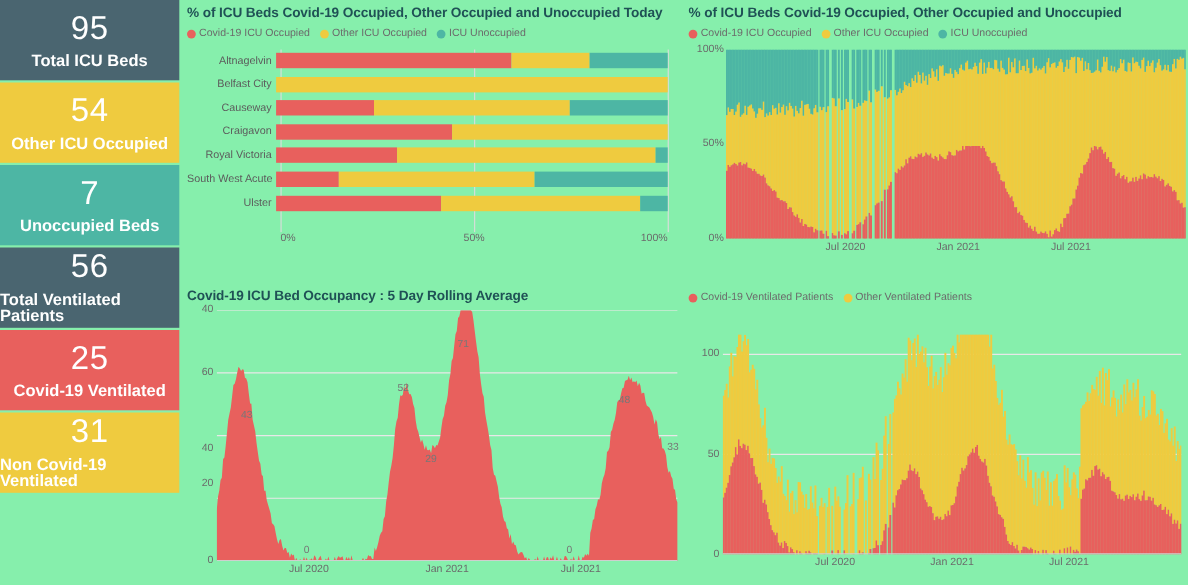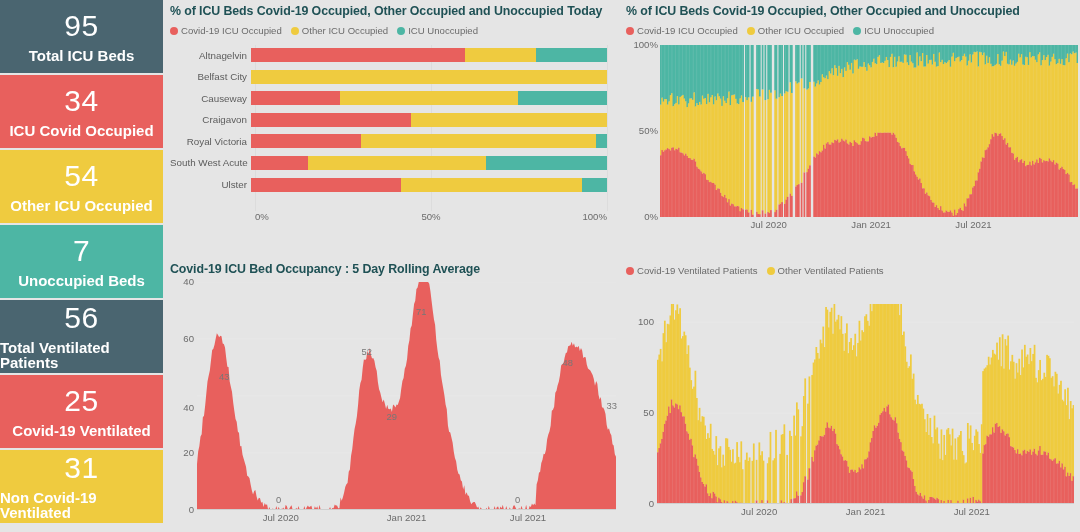--- a/index.html
+++ b/index.html
@@ -5,21 +5,21 @@
   * { box-sizing: border-box; margin: 0; padding: 0; }
   html, body {
     width: 1080px; height: 532px;
     overflow: hidden;
     background: #ffffff;
     font-family: "Liberation Sans", sans-serif;
   }
   #dashboard {
     position: relative;
     width: 1080px; height: 532px;
-    background: #e5e5e5;
+    background: #86efac;
   }
 
   
   #kpi-column {
     position: absolute;
     left: 0; top: 0;
     width: 164px; height: 532px;
     display: flex; flex-direction: column;
     gap: 2px;
   }
@@ -200,24 +200,20 @@
 </style>
 </head>
 <body>
 
 <div id="dashboard">
 
   <div id="kpi-column">
       <div class="kpi-card" style="background: rgb(74, 101, 112);">
         <div class="kpi-value">95</div>
         <div class="kpi-label">Total ICU Beds</div>
-      </div>
-      <div class="kpi-card" style="background: rgb(232, 96, 93);">
-        <div class="kpi-value">34</div>
-        <div class="kpi-label">ICU Covid Occupied</div>
       </div>
       <div class="kpi-card" style="background: rgb(239, 203, 63);">
         <div class="kpi-value">54</div>
         <div class="kpi-label">Other ICU Occupied</div>
       </div>
       <div class="kpi-card" style="background: rgb(77, 182, 164);">
         <div class="kpi-value">7</div>
         <div class="kpi-label">Unoccupied Beds</div>
       </div>
       <div class="kpi-card" style="background: rgb(74, 101, 112);">
@@ -1194,21 +1190,21 @@
           <span style="left: 75%; transform: translateX(-50%);">Jul 2021</span>
         </div>
     </div>
   </div>
 
   <div class="panel" id="panel-roll">
     <div class="panel-title" style="color: rgb(31, 81, 85);">Covid-19 ICU Bed Occupancy : 5 Day Rolling Average</div>
     <div id="roll-plot">
       <div class="roll-yaxis" id="roll-yaxis">
           <span style="top: 222px;">0</span>
-          <span style="top: 165px;">20</span>
+          <span style="top: 152px;">20</span>
           <span style="top: 120px;">40</span>
           <span style="top: 51px;">60</span>
           <span style="top: -6px;">40</span>
         </div>
       <div class="roll-canvas-wrap">
         <svg id="roll-svg" width="419" height="228" viewBox="0 0 419 228" preserveAspectRatio="none">
             <line x1="0" y1="171.0" x2="419" y2="171.0" stroke="#e8e8e8" stroke-width="1"></line>
             <line x1="0" y1="114.0" x2="419" y2="114.0" stroke="#e8e8e8" stroke-width="1"></line>
             <line x1="0" y1="57.0" x2="419" y2="57.0" stroke="#e8e8e8" stroke-width="1"></line>
             <line x1="0" y1="0.0" x2="419" y2="0.0" stroke="#e8e8e8" stroke-width="1"></line>

